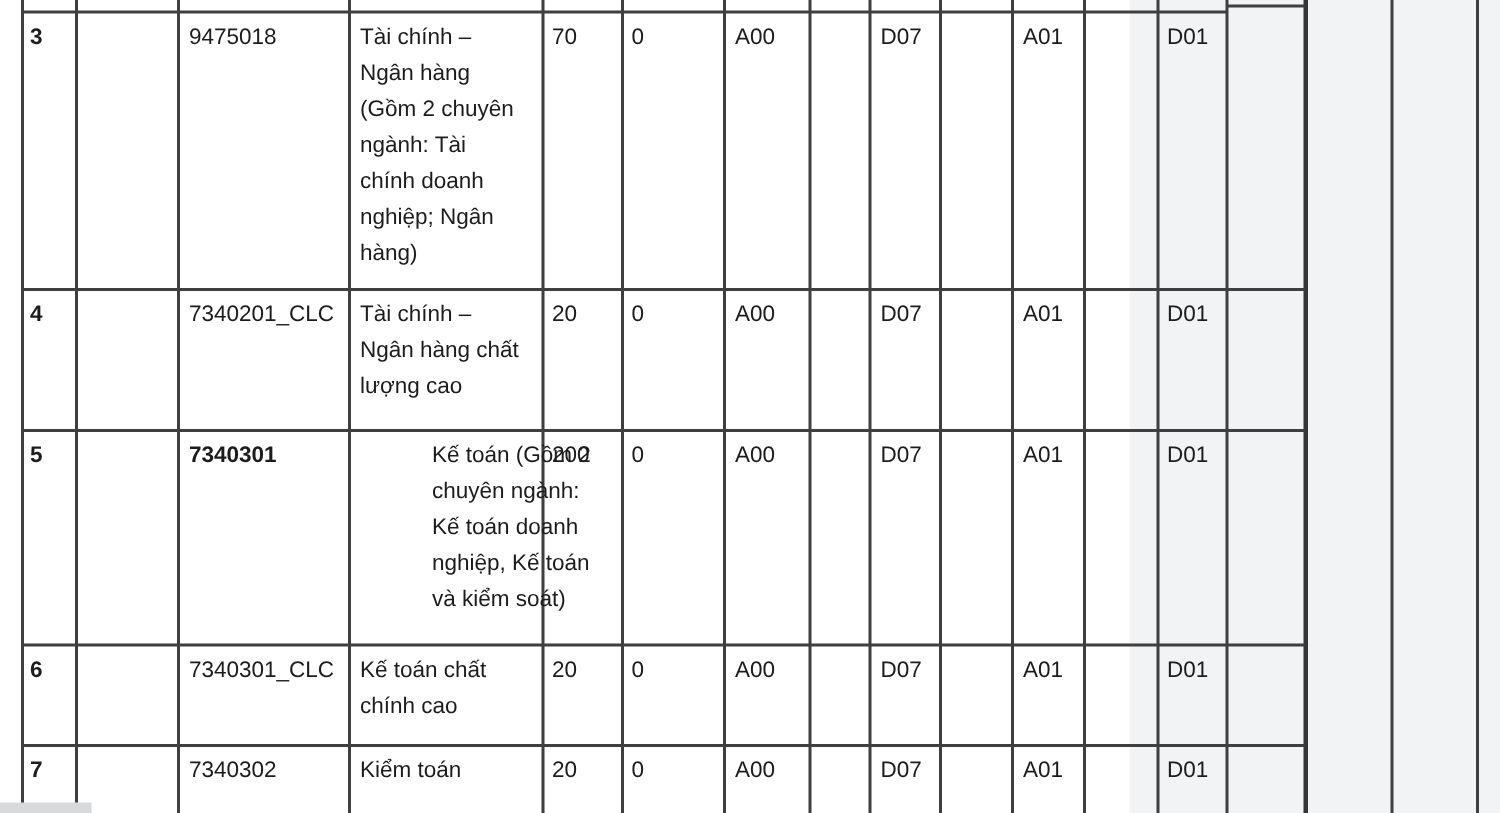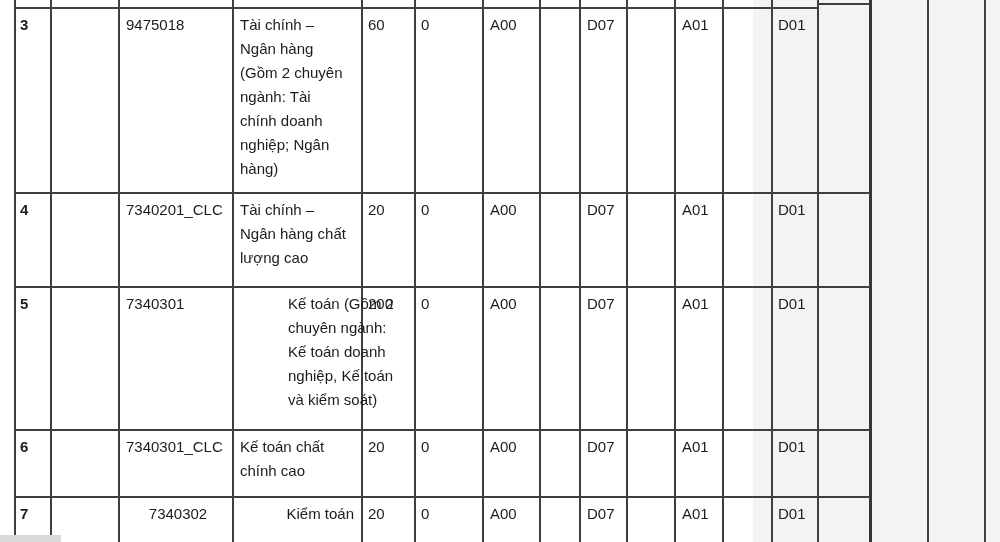--- a/index.html
+++ b/index.html
@@ -48,39 +48,39 @@
   <div id="cells">
       <div class="cell bold" style="left: 20px; top: 13px; width: 28px; height: 176px;">3</div>
       <div class="cell" style="left: 126px; top: 13px; width: 104px; height: 176px;">9475018</div>
       <div class="cell" style="left: 240px; top: 13px; width: 114px; height: 176px;">Tài chính –
 Ngân hàng
 (Gồm 2 chuyên
 ngành: Tài
 chính doanh
 nghiệp; Ngân
 hàng)</div>
-      <div class="cell" style="left: 368px; top: 13px; width: 44px; height: 176px;">60</div>
+      <div class="cell" style="left: 368px; top: 13px; width: 44px; height: 176px;">70</div>
       <div class="cell" style="left: 421px; top: 13px; width: 58px; height: 176px;">0</div>
       <div class="cell" style="left: 490px; top: 13px; width: 46px; height: 176px;">A00</div>
       <div class="cell" style="left: 587px; top: 13px; width: 38px; height: 176px;">D07</div>
       <div class="cell" style="left: 682px; top: 13px; width: 38px; height: 176px;">A01</div>
       <div class="cell" style="left: 778px; top: 13px; width: 38px; height: 176px;">D01</div>
       <div class="cell bold" style="left: 20px; top: 198px; width: 28px; height: 85px;">4</div>
       <div class="cell" style="left: 126px; top: 198px; width: 104px; height: 85px;">7340201_CLC</div>
       <div class="cell" style="left: 240px; top: 198px; width: 114px; height: 85px;">Tài chính –
 Ngân hàng chất
 lượng cao</div>
       <div class="cell" style="left: 368px; top: 198px; width: 44px; height: 85px;">20</div>
       <div class="cell" style="left: 421px; top: 198px; width: 58px; height: 85px;">0</div>
       <div class="cell" style="left: 490px; top: 198px; width: 46px; height: 85px;">A00</div>
       <div class="cell" style="left: 587px; top: 198px; width: 38px; height: 85px;">D07</div>
       <div class="cell" style="left: 682px; top: 198px; width: 38px; height: 85px;">A01</div>
       <div class="cell" style="left: 778px; top: 198px; width: 38px; height: 85px;">D01</div>
       <div class="cell bold" style="left: 20px; top: 292px; width: 28px; height: 135px;">5</div>
-      <div class="cell" style="left: 126px; top: 292px; width: 104px; height: 135px;">7340301</div>
+      <div class="cell" style="left: 126px; top: 292px; width: 104px; height: 135px; font-weight: bold;">7340301</div>
       <div class="cell" style="left: 240px; top: 292px; width: 114px; height: 135px; margin-left: 48px;">Kế toán (Gồm 2
 chuyên ngành:
 Kế toán doanh
 nghiệp, Kế toán
 và kiểm soát)</div>
       <div class="cell" style="left: 368px; top: 292px; width: 44px; height: 135px;">200</div>
       <div class="cell" style="left: 421px; top: 292px; width: 58px; height: 135px;">0</div>
       <div class="cell" style="left: 490px; top: 292px; width: 46px; height: 135px;">A00</div>
       <div class="cell" style="left: 587px; top: 292px; width: 38px; height: 135px;">D07</div>
       <div class="cell" style="left: 682px; top: 292px; width: 38px; height: 135px;">A01</div>
@@ -89,22 +89,22 @@
       <div class="cell" style="left: 126px; top: 435px; width: 104px; height: 58px;">7340301_CLC</div>
       <div class="cell" style="left: 240px; top: 435px; width: 114px; height: 58px;">Kế toán chất
 chính cao</div>
       <div class="cell" style="left: 368px; top: 435px; width: 44px; height: 58px;">20</div>
       <div class="cell" style="left: 421px; top: 435px; width: 58px; height: 58px;">0</div>
       <div class="cell" style="left: 490px; top: 435px; width: 46px; height: 58px;">A00</div>
       <div class="cell" style="left: 587px; top: 435px; width: 38px; height: 58px;">D07</div>
       <div class="cell" style="left: 682px; top: 435px; width: 38px; height: 58px;">A01</div>
       <div class="cell" style="left: 778px; top: 435px; width: 38px; height: 58px;">D01</div>
       <div class="cell bold" style="left: 20px; top: 502px; width: 28px; height: 40px;">7</div>
-      <div class="cell" style="left: 126px; top: 502px; width: 104px; height: 40px; text-align: center;">7340302</div>
-      <div class="cell" style="left: 240px; top: 502px; width: 114px; height: 40px; text-align: right;">Kiểm toán</div>
+      <div class="cell" style="left: 126px; top: 502px; width: 104px; height: 40px;">7340302</div>
+      <div class="cell" style="left: 240px; top: 502px; width: 114px; height: 40px;">Kiểm toán</div>
       <div class="cell" style="left: 368px; top: 502px; width: 44px; height: 40px;">20</div>
       <div class="cell" style="left: 421px; top: 502px; width: 58px; height: 40px;">0</div>
       <div class="cell" style="left: 490px; top: 502px; width: 46px; height: 40px;">A00</div>
       <div class="cell" style="left: 587px; top: 502px; width: 38px; height: 40px;">D07</div>
       <div class="cell" style="left: 682px; top: 502px; width: 38px; height: 40px;">A01</div>
       <div class="cell" style="left: 778px; top: 502px; width: 38px; height: 40px;">D01</div>
     </div>
   <div class="scroll-thumb"></div>
 </div>
 

